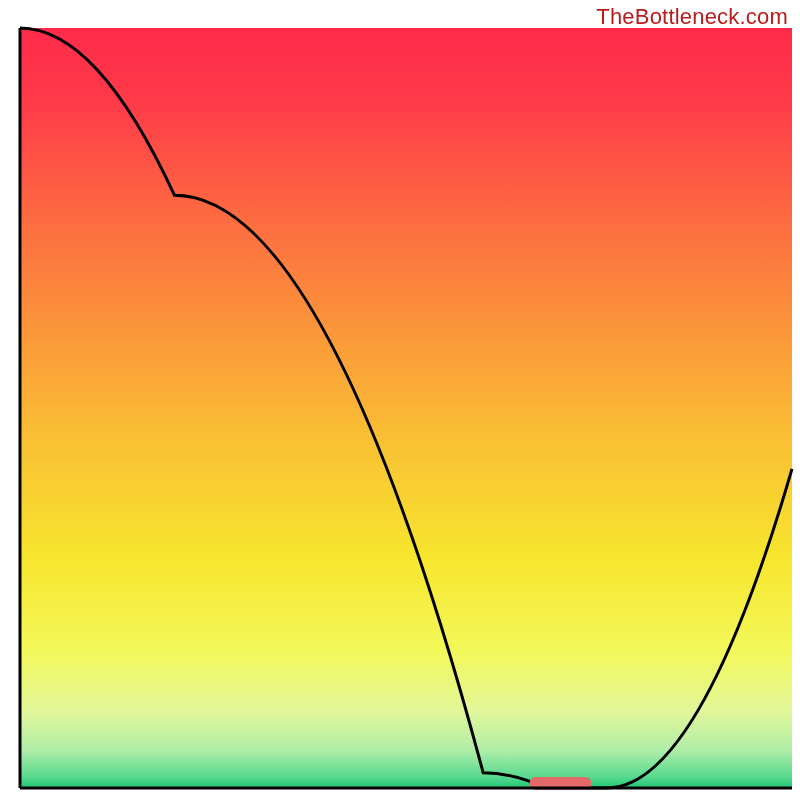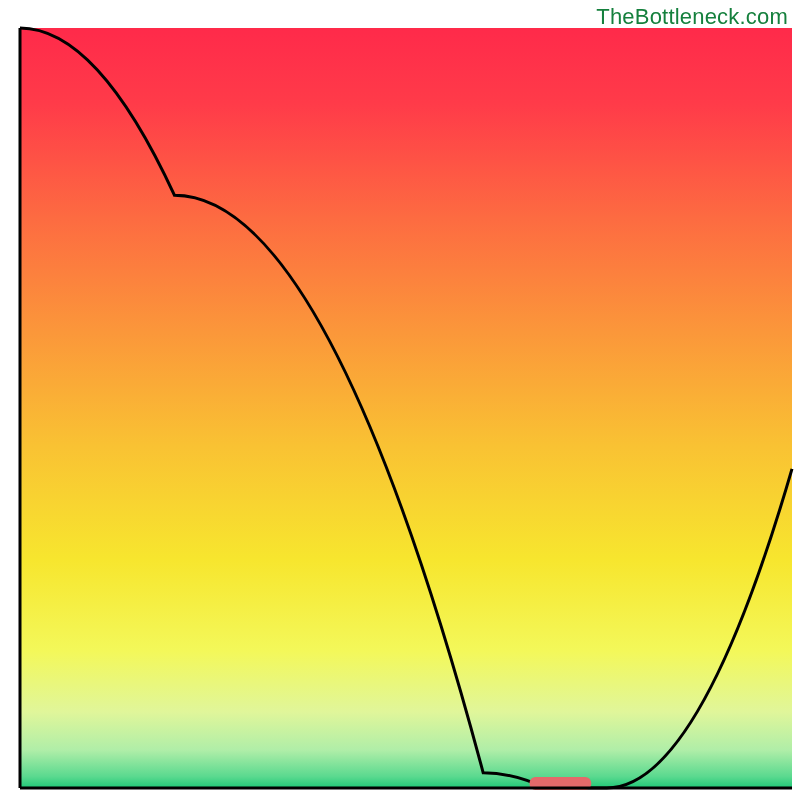--- a/index.html
+++ b/index.html
@@ -14,21 +14,21 @@
     position: relative;
     width: 800px;
     height: 800px;
   }
   .watermark {
     position: absolute;
     top: 4px;
     right: 12px;
     font-size: 22px;
     font-weight: 500;
-    color: #15803d;
+    color: #b91c1c;
     z-index: 5;
     letter-spacing: 0.2px;
   }
   svg {
     display: block;
   }
 </style>
 </head>
 <body>
 

